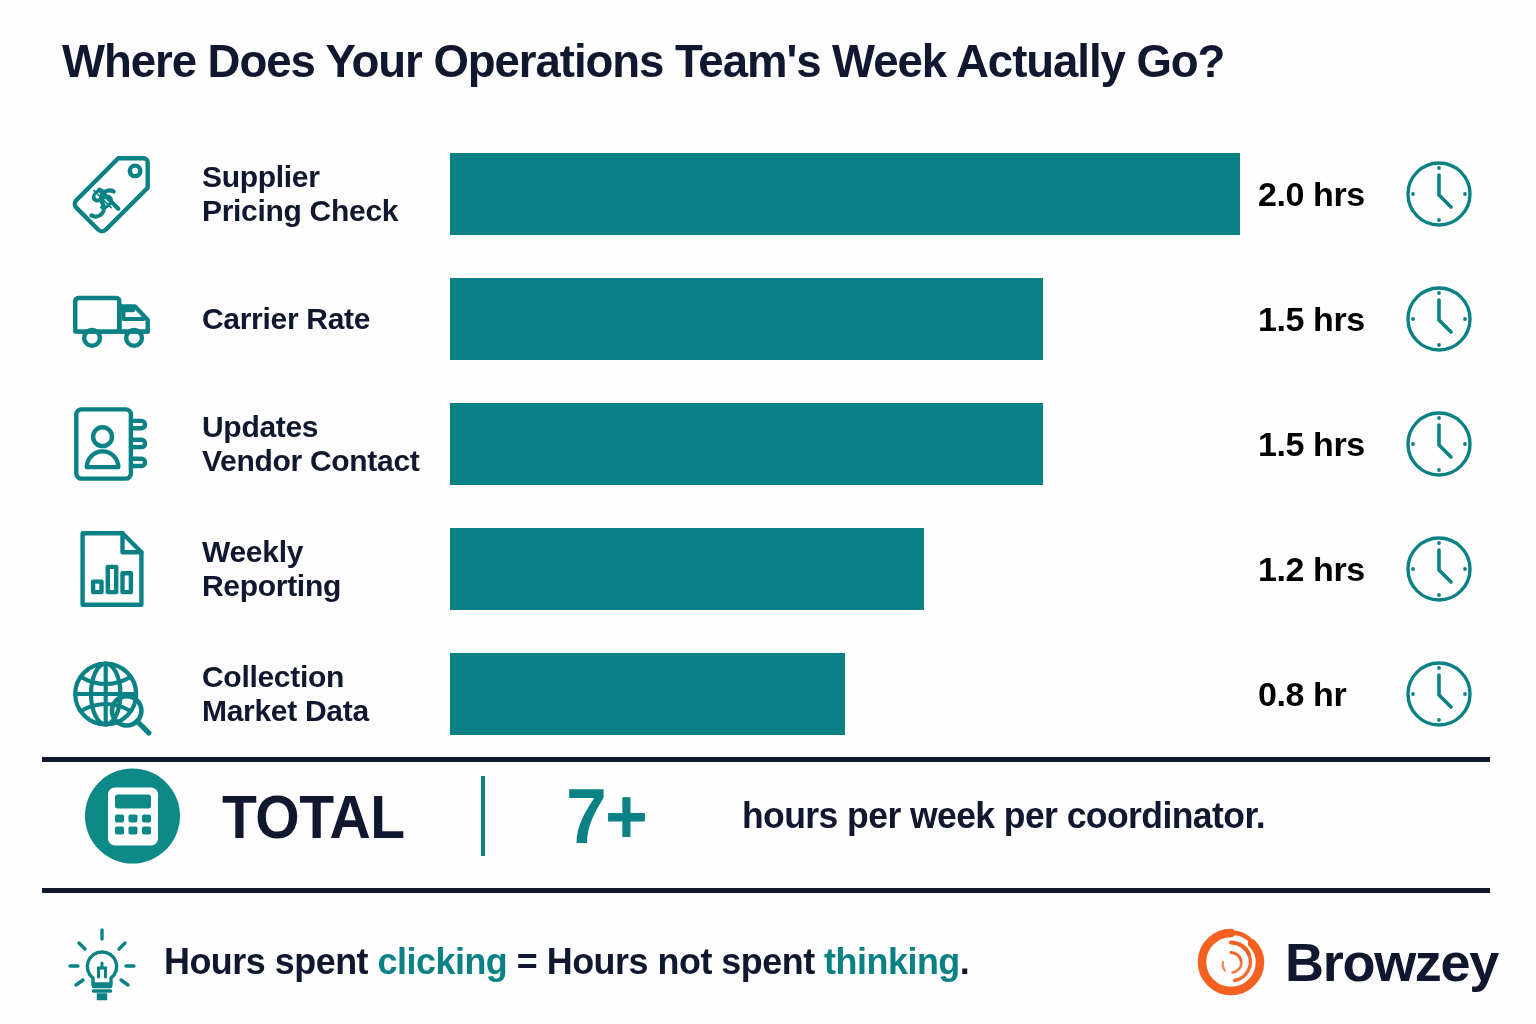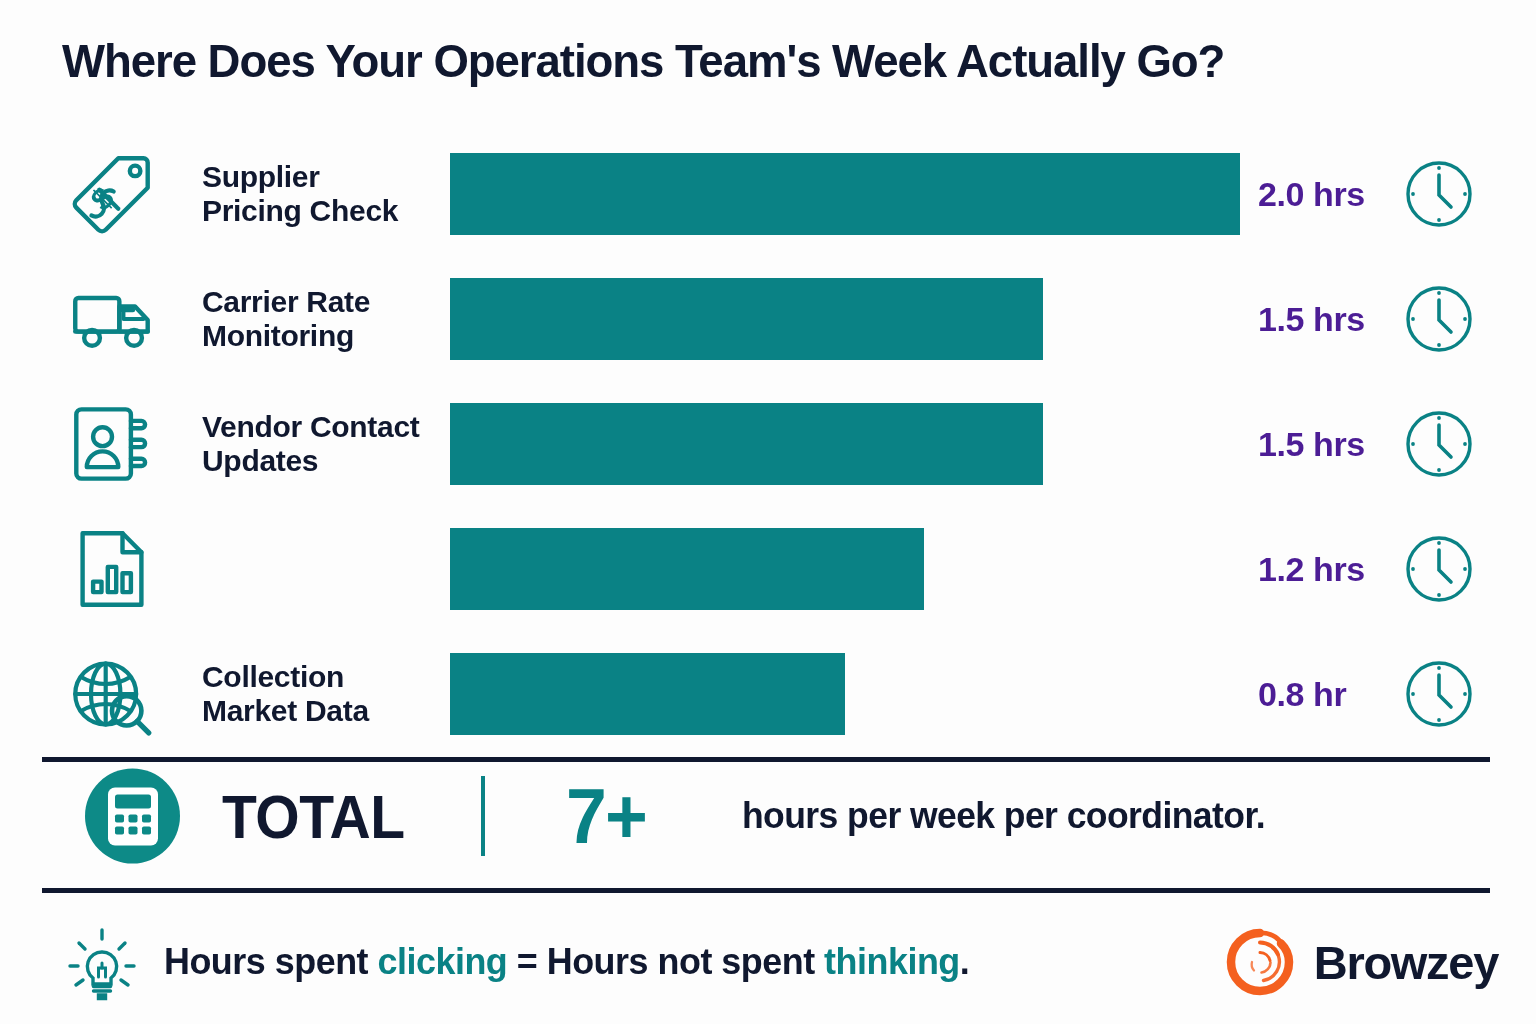--- a/index.html
+++ b/index.html
@@ -58,21 +58,21 @@
   .bar {
     height:100%;
     background:#0a8285;
   }
   .row-value {
     position:absolute;
     left:1258px; top:50%;
     transform:translateY(-50%);
     font-size:34px;
     font-weight:bold;
-    color:#4c1d95;
+    color:#000000;
     white-space:nowrap;
     letter-spacing:-0.4px;
   }
   .row-clock {
     position:absolute;
     left:1404px; top:50%;
     transform:translateY(-50%);
     width:70px; height:70px;
   }
 
@@ -160,21 +160,21 @@
   }
   .accent { color:#0a8285; }
   #brand {
     position:absolute;
     right:38px; top:50%;
     transform:translateY(-50%);
     display:flex; align-items:center; gap:18px;
   }
   #brand-mark { width:72px; height:72px; flex:none; }
   #brand-name {
-    font-size:47px;
+    font-size:54px;
     font-weight:bold;
     color:#10182f;
     letter-spacing:-1.3px;
     text-align:right;
   }
 </style>
 </head>
 <body>
 
 <div id="title">Where Does Your Operations Team's Week Actually Go?</div>
@@ -220,21 +220,20 @@
             <line x1="5" y1="52" x2="74" y2="52"></line>
             <line x1="50" y1="31.5" x2="60" y2="31.5"></line>
             <path d="M51 31 L51 40 L70 40" stroke-width="3.6"></path>
             <circle cx="21" cy="58" r="7.5"></circle>
             <circle cx="61" cy="58" r="7.5"></circle>
           </g>
         </svg>
       </div>
       <div class="row-label">
         <div>Carrier Rate</div>
-        <div>Monitoring</div>
       </div>
       <div class="bar-track">
         <div class="bar" style="width:75.000%"></div>
       </div>
       <div class="row-value">1.5 hrs</div>
       <div class="row-clock"><svg width="70" height="70" viewBox="0 0 70 70" aria-hidden="true">
           <g fill="none" stroke="#0a8285" stroke-width="3.4" stroke-linecap="round">
             <circle cx="35" cy="35" r="31"></circle>
             <path d="M35 16 L35 36 L47 48" stroke-width="3.6"></path>
             <circle cx="35" cy="9" r="1.9" fill="#0a8285" stroke="none"></circle>
@@ -251,22 +250,22 @@
             <rect x="6" y="7" width="52" height="66" rx="5"></rect>
             <path d="M58 18 L68 18 a3 3 0 0 1 0 7 L58 25"></path>
             <path d="M58 36 L68 36 a3 3 0 0 1 0 7 L58 43"></path>
             <path d="M58 54 L68 54 a3 3 0 0 1 0 7 L58 61"></path>
             <circle cx="31" cy="33" r="9"></circle>
             <path d="M16 62 a15 15 0 0 1 30 0 Z"></path>
           </g>
         </svg>
       </div>
       <div class="row-label">
+        <div>Updates</div>
         <div>Vendor Contact</div>
-        <div>Updates</div>
       </div>
       <div class="bar-track">
         <div class="bar" style="width:75.000%"></div>
       </div>
       <div class="row-value">1.5 hrs</div>
       <div class="row-clock"><svg width="70" height="70" viewBox="0 0 70 70" aria-hidden="true">
           <g fill="none" stroke="#0a8285" stroke-width="3.4" stroke-linecap="round">
             <circle cx="35" cy="35" r="31"></circle>
             <path d="M35 16 L35 36 L47 48" stroke-width="3.6"></path>
             <circle cx="35" cy="9" r="1.9" fill="#0a8285" stroke="none"></circle>
@@ -280,20 +279,24 @@
       <div class="row-icon">
         <svg width="84" height="84" viewBox="0 0 80 80" aria-hidden="true">
           <g fill="none" stroke="#0a8285" stroke-width="4.2" stroke-linejoin="round" stroke-linecap="round">
             <path d="M12 6 L50 6 L68 24 L68 74 L12 74 Z"></path>
             <path d="M50 6 L50 24 L68 24"></path>
             <rect x="22" y="52" width="8" height="10"></rect>
             <rect x="36" y="38" width="8" height="24"></rect>
             <rect x="50" y="44" width="8" height="18"></rect>
           </g>
         </svg>
+      </div>
+      <div class="row-label">
+        <div>Weekly</div>
+        <div>Reporting</div>
       </div>
       <div class="bar-track">
         <div class="bar" style="width:60.000%"></div>
       </div>
       <div class="row-value">1.2 hrs</div>
       <div class="row-clock"><svg width="70" height="70" viewBox="0 0 70 70" aria-hidden="true">
           <g fill="none" stroke="#0a8285" stroke-width="3.4" stroke-linecap="round">
             <circle cx="35" cy="35" r="31"></circle>
             <path d="M35 16 L35 36 L47 48" stroke-width="3.6"></path>
             <circle cx="35" cy="9" r="1.9" fill="#0a8285" stroke="none"></circle>

